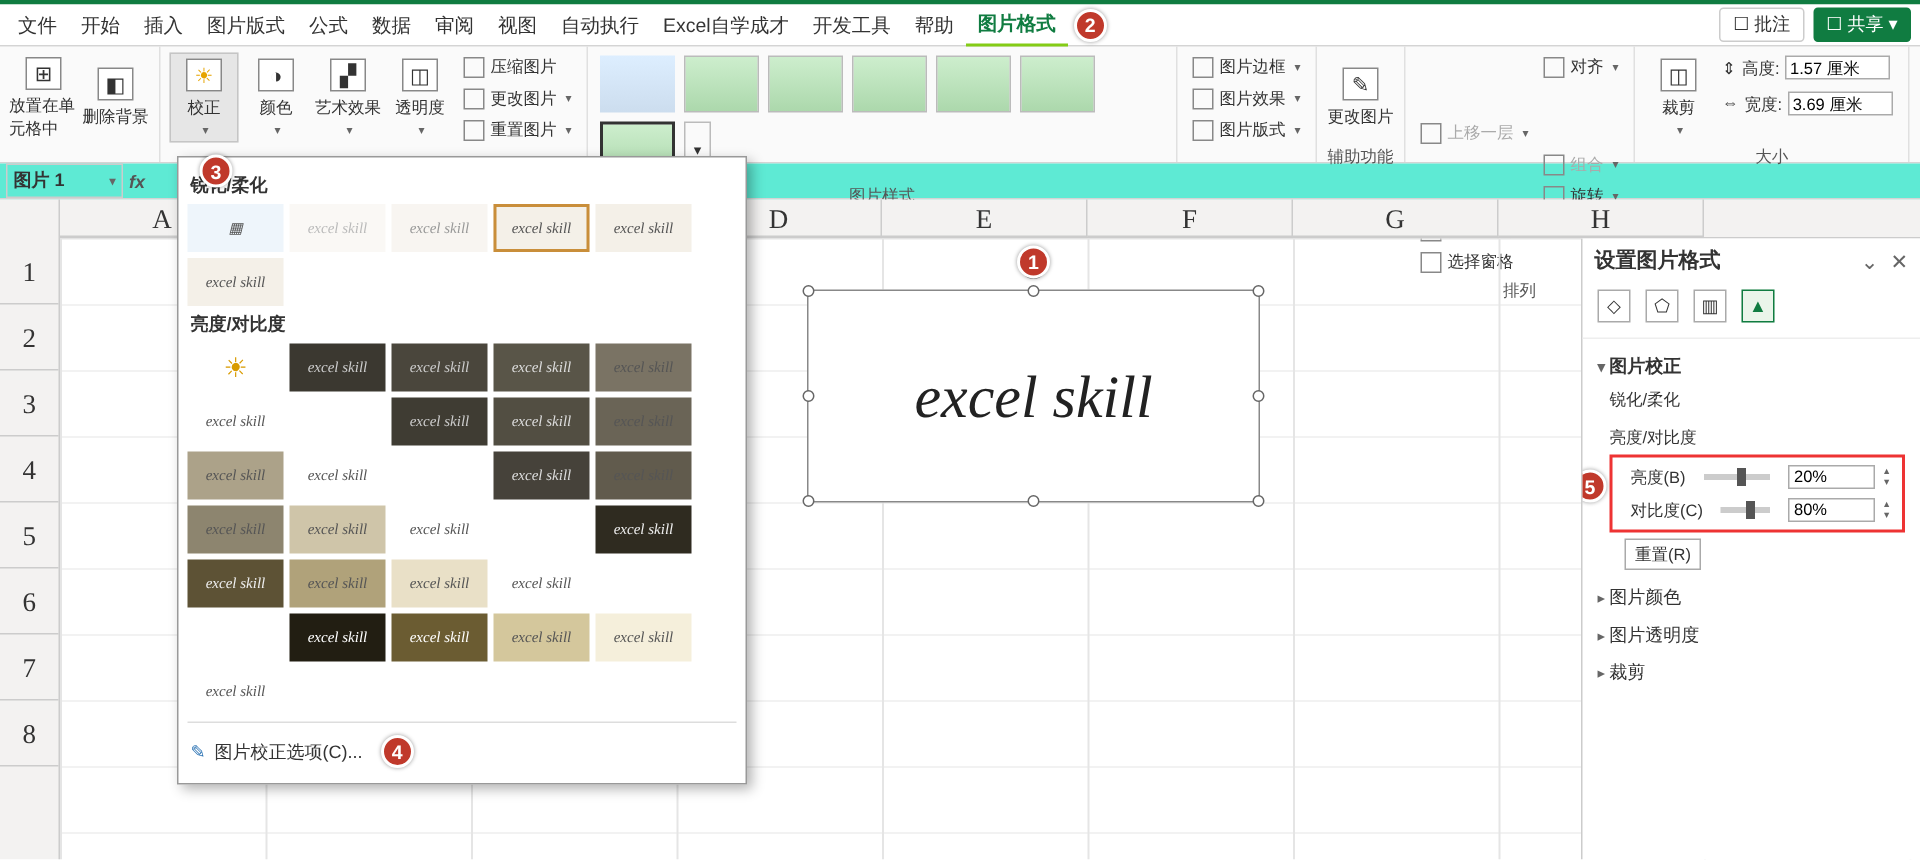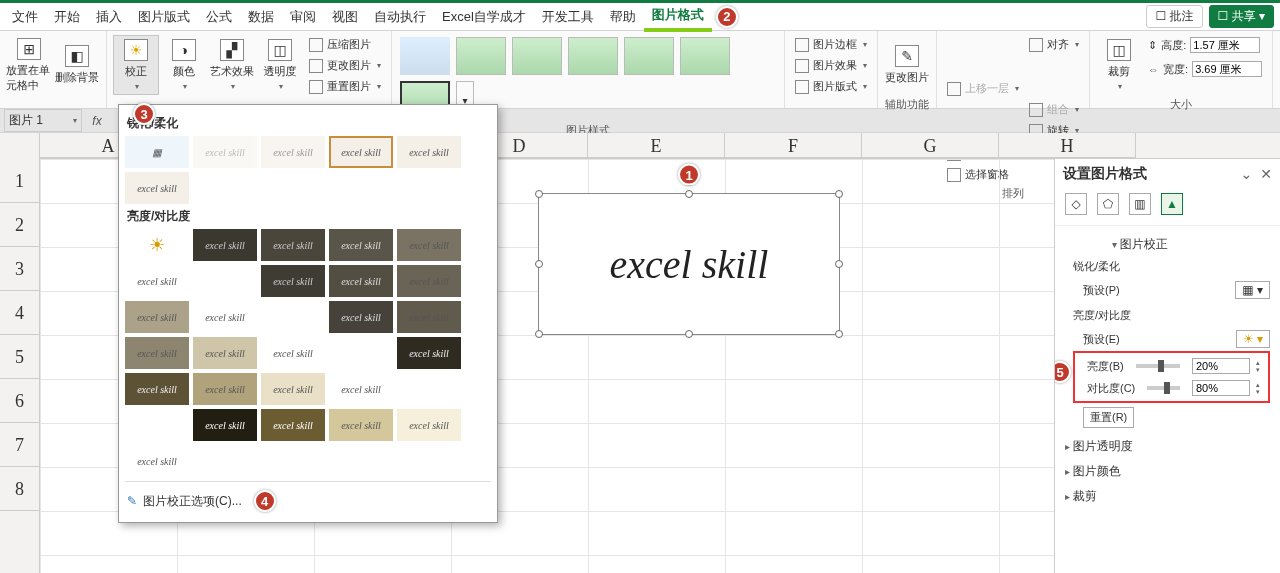--- a/index.html
+++ b/index.html
@@ -1,39 +1,39 @@
 <!DOCTYPE html>
 <html><head>
 <meta charset="utf-8">
 <style>
 * { box-sizing: border-box; margin: 0; padding: 0; font-family: "Microsoft YaHei", sans-serif; }
 body { width: 1280px; height: 573px; background: #fff; overflow: hidden; font-size: 12px; color: #333; position: relative; }
 .topbar { height: 3px; background: #107c41; }
 .menubar { display: flex; align-items: center; height: 28px; background: #fff; border-bottom: 1px solid #d4d4d4; padding: 0 4px; position: relative; }
 .menubar .tab { padding: 4px 8px; font-size: 13px; cursor: pointer; color: #333; }
-.menubar .tab.active { color: #107c41; font-weight: bold; border-bottom: 4px solid #84cc16; }
+.menubar .tab.active { color: #107c41; font-weight: bold; border-bottom: 2px solid #84cc16; }
 .menubar .right { position: absolute; right: 6px; display: flex; gap: 6px; }
 .menubar .btn { border: 1px solid #ccc; border-radius: 3px; padding: 2px 8px; font-size: 12px; cursor: pointer; background:#fff; }
 .menubar .btn.share { background: #107c41; color: #fff; border-color: #107c41; }
 .ribbon { display: flex; height: 78px; border-bottom: 1px solid #d4d4d4; background: #fafafa; }
 .ribbon-group { border-right: 1px solid #e0e0e0; padding: 4px 6px; display: flex; flex-direction: column; position:relative; }
 .ribbon-group .content { flex: 1; display: flex; align-items: flex-start; gap: 2px; }
 .ribbon-group .label { text-align: center; font-size: 11px; color: #555; margin-top: 2px; }
 .big-btn { display: flex; flex-direction: column; align-items: center; justify-content: center; width: 46px; height: 60px; cursor: pointer; font-size: 11px; gap: 3px; }
 .big-btn.hl { background: #e6e6e6; border: 1px solid #c5c5c5; }
 .icon-box { width: 24px; height: 22px; border: 1px solid #888; background: #fff; display:flex; align-items:center; justify-content:center; font-size:14px; }
 .small-btn { display: flex; align-items: center; gap: 4px; font-size: 11px; padding: 2px 4px; cursor: pointer; white-space:nowrap; }
 .small-btn .ico { width: 14px; height: 14px; border: 1px solid #888; display:inline-block; }
 .style-thumb { width: 50px; height: 38px; border: 1px solid #bbb; background: linear-gradient(#cdeecd,#acd8ac); margin: 2px; }
 .style-thumb.nb { border:none; background: linear-gradient(#ddeeff,#cde); }
 .style-thumb.sel { border: 2px solid #333; }
 .more-btn { width: 18px; height: 38px; border: 1px solid #bbb; display:flex; align-items:center; justify-content:center; margin:2px; font-size:10px; }
-.formula-row { display: flex; align-items: center; height: 24px; border-bottom: 1px solid #d4d4d4; background:#e5e5e5; }
+.formula-row { display: flex; align-items: center; height: 24px; border-bottom: 1px solid #d4d4d4; background:#5eead4;font-weight:bold; }
 .namebox { width: 78px; border: 1px solid #ccc; margin: 0 4px; padding: 2px 4px; font-size: 12px; display:flex; justify-content:space-between; align-items:center; }
-.fx-btn { width: 22px; text-align: center; font-style: italic; color:#555; }
+.fx-btn { width: 22px; font-style: italic; color:#555; }
 .grid-area { display: flex; height: calc(573px - 3px - 28px - 78px - 24px); position:relative; }
 .rowheads { width: 40px; background: #f3f2f1; border-right: 1px solid #ccc; }
 .rowheads div, .colheads div { border-bottom: 1px solid #ccc; text-align: center; color:#333; }
 .rowheads div { height: 44px; line-height: 44px; font-size: 18px; font-family: "Times New Roman", serif; }
 .colheads { display: flex; height: 26px; background: #f3f2f1; border-bottom: 1px solid #ccc; }
 .colheads div { border-right: 1px solid #ccc; flex: 0 0 137px; line-height: 26px; font-size: 18px; font-family: "Times New Roman", serif; text-align:center; }
 .gridmain { flex: 1; position: relative; }
 .gridlines { position: absolute; inset: 0; background-image: linear-gradient(#e5e5e5 1px, transparent 1px), linear-gradient(90deg, #e5e5e5 1px, transparent 1px); background-size: 137px 44px; top:26px; }
 .selimg { position: absolute; left: 498px; top: 60px; width: 302px; height: 142px; border: 1px solid #888; background: #fff; }
 .handle { position: absolute; width: 8px; height: 8px; border: 1px solid #666; background: #fff; border-radius:50%; }
@@ -51,21 +51,21 @@
 .sidepane { position: absolute; right: 0; top: 159px; bottom: 0; width: 226px; background: #fff; border-left: 1px solid #ccc; display:flex; flex-direction:column; }
 .sidepane header { display:flex; justify-content:space-between; align-items:center; padding:6px 8px; font-size:14px; font-weight:bold; }
 .sidepane header .tools { display:flex; gap:8px; color:#666; font-weight:normal; }
 .sp-icons { display:flex; gap:10px; padding: 4px 10px 10px; border-bottom:1px solid #eee; }
 .sp-icons span { width:22px; height:22px; border:1px solid #aaa; display:flex; align-items:center; justify-content:center; font-size:12px; cursor:pointer; }
 .sp-icons span.active { border-color:#107c41; color:#107c41; background:#eaf5ea; }
 .sp-body { padding: 6px 10px; font-size:12px; overflow:auto; }
 .sp-sec { padding:4px 0; color:#333; cursor:pointer; }
 .sp-sec::before { content:"▸ "; color:#666; font-size:10px; }
 .sp-sec.open::before { content:"▾ "; }
-.sp-sec.sub { font-weight:normal; font-size:12px;margin-left:47px; }
+.sp-sec.sub { font-weight:bold; font-size:12px; }
 .sp-row { display:flex; align-items:center; justify-content:space-between; padding:3px 0 3px 10px; gap:6px; }
 .sp-row label { flex: 0 0 auto; font-size:11px; }
 .sp-row .slider { flex:1; height:4px; background:#ccc; position:relative; margin:0 6px; }
 .sp-row .slider::after { content:""; position:absolute; width:6px; height:12px; background:#555; top:-4px; left:50%; }
 .sp-row input { width:58px; font-size:11px; padding:1px 3px; border:1px solid #aaa; }
 .sp-row .arrows { width:10px; display:flex; flex-direction:column; font-size:7px; line-height:7px; color:#666; cursor:pointer; }
 .redbox { border:2px solid #e33 !important; padding:2px; }
 .resetbtn { display:inline-block; border:1px solid #aaa; padding:2px 6px; margin: 4px 0 6px 10px; font-size:11px; cursor:pointer; }
 .chev { font-size:8px; color:#666; margin-left:2px; }
 .spin { width:70px; border:1px solid #aaa; font-size:11px; padding:1px 2px; }
@@ -361,29 +361,21 @@
   <div class="sp-icons">
     <span>◇</span>
     <span>⬠</span>
     <span>▥</span>
     <span class="active">▲</span>
   </div>
   <div class="sp-body">
     <div class="sp-sec open sub">图片校正</div>
     <div style="padding-left:8px;">
       <div style="font-size:11px;padding:2px 0 4px;">锐化/柔化</div>
-      <div class="sp-row">
-          <label>预设(P)</label>
-          <span style="border:1px solid #aaa;padding:1px 6px;cursor:pointer;">▦ ▾</span>
-        </div>
       <div style="font-size:11px;padding:6px 0 4px;">亮度/对比度</div>
-      <div class="sp-row">
-          <label>预设(E)</label>
-          <span style="border:1px solid #aaa;padding:1px 6px;cursor:pointer;color:#d99b00;">☀ ▾</span>
-        </div>
       <div class="redbox" style="position:relative;">
         <span class="callout" style="left:-26px;top:8px;">5</span>
         <div class="sp-row">
             <label>亮度(B)</label>
             <div class="slider"></div>
             <input value="20%" style="">
             <span class="arrows">
               <span>▴</span>
               <span>▾</span>
             </span>
@@ -393,17 +385,17 @@
             <div class="slider"></div>
             <input value="80%" style="">
             <span class="arrows">
               <span>▴</span>
               <span>▾</span>
             </span>
           </div>
       </div>
       <span class="resetbtn">重置(R)</span>
     </div>
+    <div class="sp-sec">图片颜色</div>
     <div class="sp-sec">图片透明度</div>
-    <div class="sp-sec">图片颜色</div>
     <div class="sp-sec">裁剪</div>
   </div>
 </div>
 
 </body></html>

